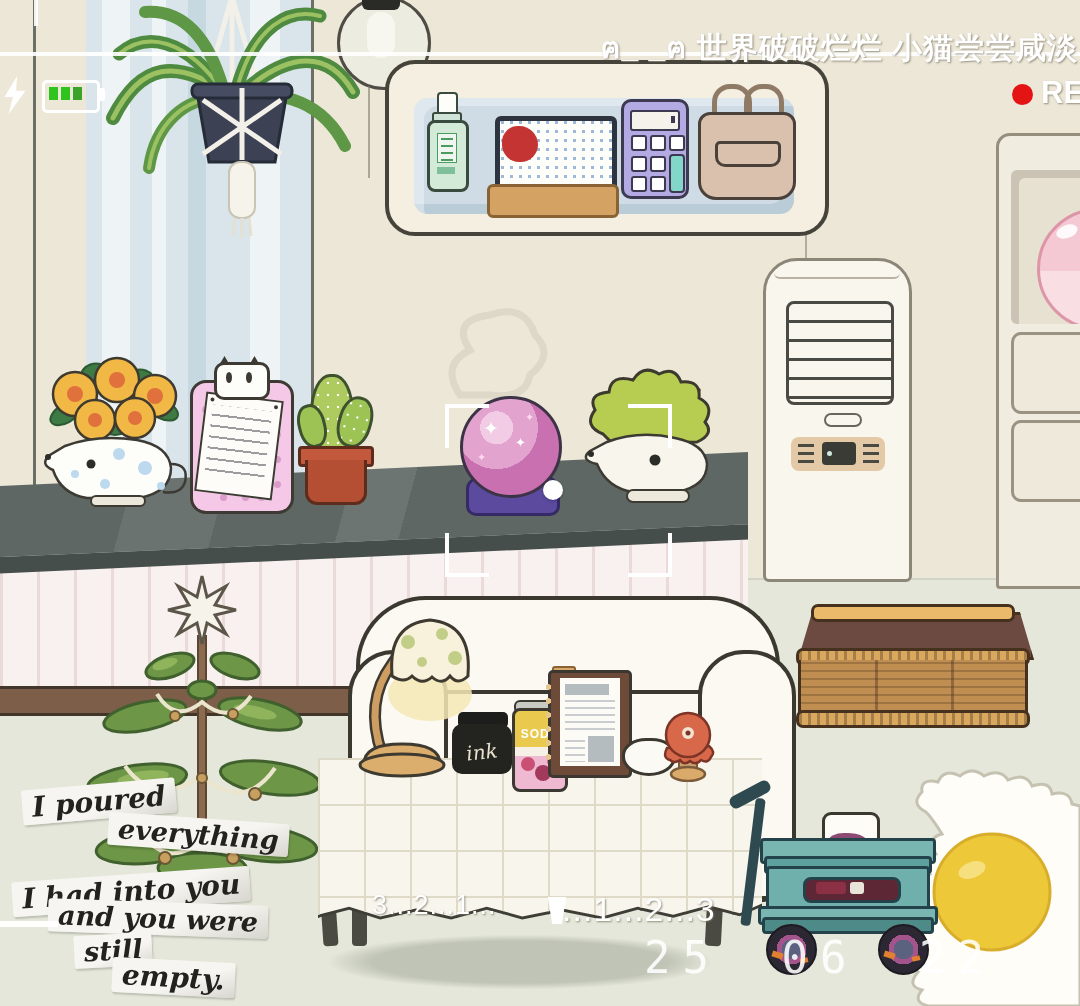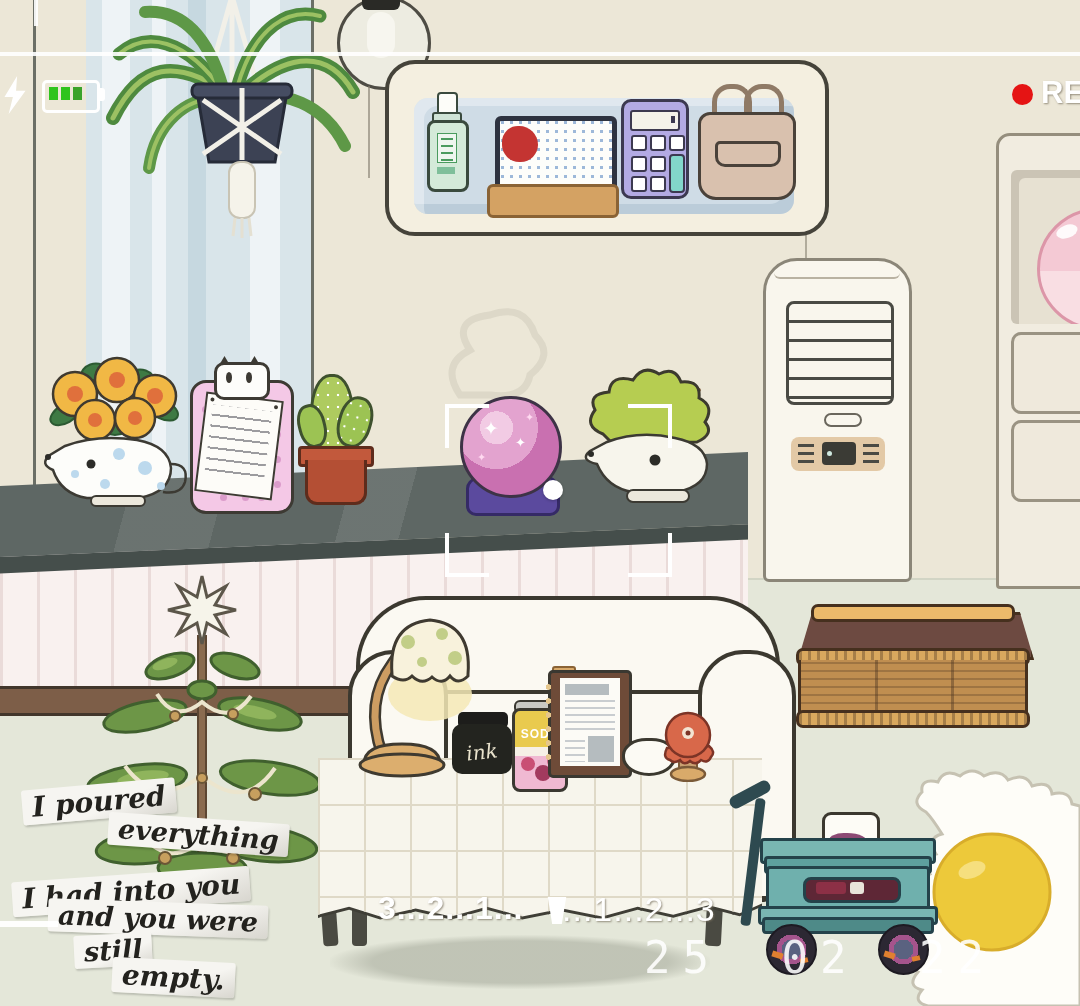--- a/index.html
+++ b/index.html
@@ -419,20 +419,21 @@
   <div class="abs" style="left:42px;top:80px;width:52px;height:27px;border:3px solid #fff;border-radius:5px;" title="3-bars">
     <div class="abs" style="left:4px;top:4px;width:9px;height:13px;background:#2fc41d;"></div>
     <div class="abs" style="left:16px;top:4px;width:9px;height:13px;background:#2fc41d;"></div>
     <div class="abs" style="left:28px;top:4px;width:9px;height:13px;background:#3aa32a;"></div>
   </div>
   <div class="abs" style="left:99px;top:88px;width:6px;height:13px;background:#fff;border-radius:0 3px 3px 0;"></div>
 
   <div class="abs dot" style="left:1012px;top:84px;width:21px;height:21px;background:#e51414;"></div>
   <div class="abs hudtxt" style="left:1041px;top:75px;font-size:31px;font-weight:bold;">RE</div>
 
-
-  <div class="abs hudtxt" style="left:372px;top:890px;font-size:32px;font-weight:700;letter-spacing:1px;margin-left:6px;">3...2...1...</div>
+  <div class="abs hudtxt" style="left:560px;top:24px;width:518px;text-align:right;font-size:30px;font-weight:bold;letter-spacing:1px;">ฅ_ _ฅ 世界破破烂烂 小猫尝尝咸淡</div>
+
+  <div class="abs hudtxt" style="left:372px;top:890px;font-size:27px;font-weight:400;letter-spacing:1px;">3...2...1...</div>
   <div class="abs" style="left:546px;top:897px;width:22px;height:27px;background:#fff;clip-path:polygon(8% 0,92% 0,72% 100%,28% 100%);"></div>
   <div class="abs hudtxt" style="left:562px;top:890px;font-size:34px;font-weight:400;letter-spacing:1px;">...1...2...3</div>
 
 
-  <div class="abs" style="left:644px;top:932px;font-family:'DejaVu Sans Mono',monospace;font-size:44px;color:rgba(255,255,255,.88);letter-spacing:12px;word-spacing:22px;">25 02 22</div>
+  <div class="abs" style="left:644px;top:932px;font-family:'DejaVu Sans Mono',monospace;font-size:44px;color:rgba(255,255,255,.88);letter-spacing:12px;word-spacing:22px;">25 06 22</div>
 </div>
 
 </body></html>

